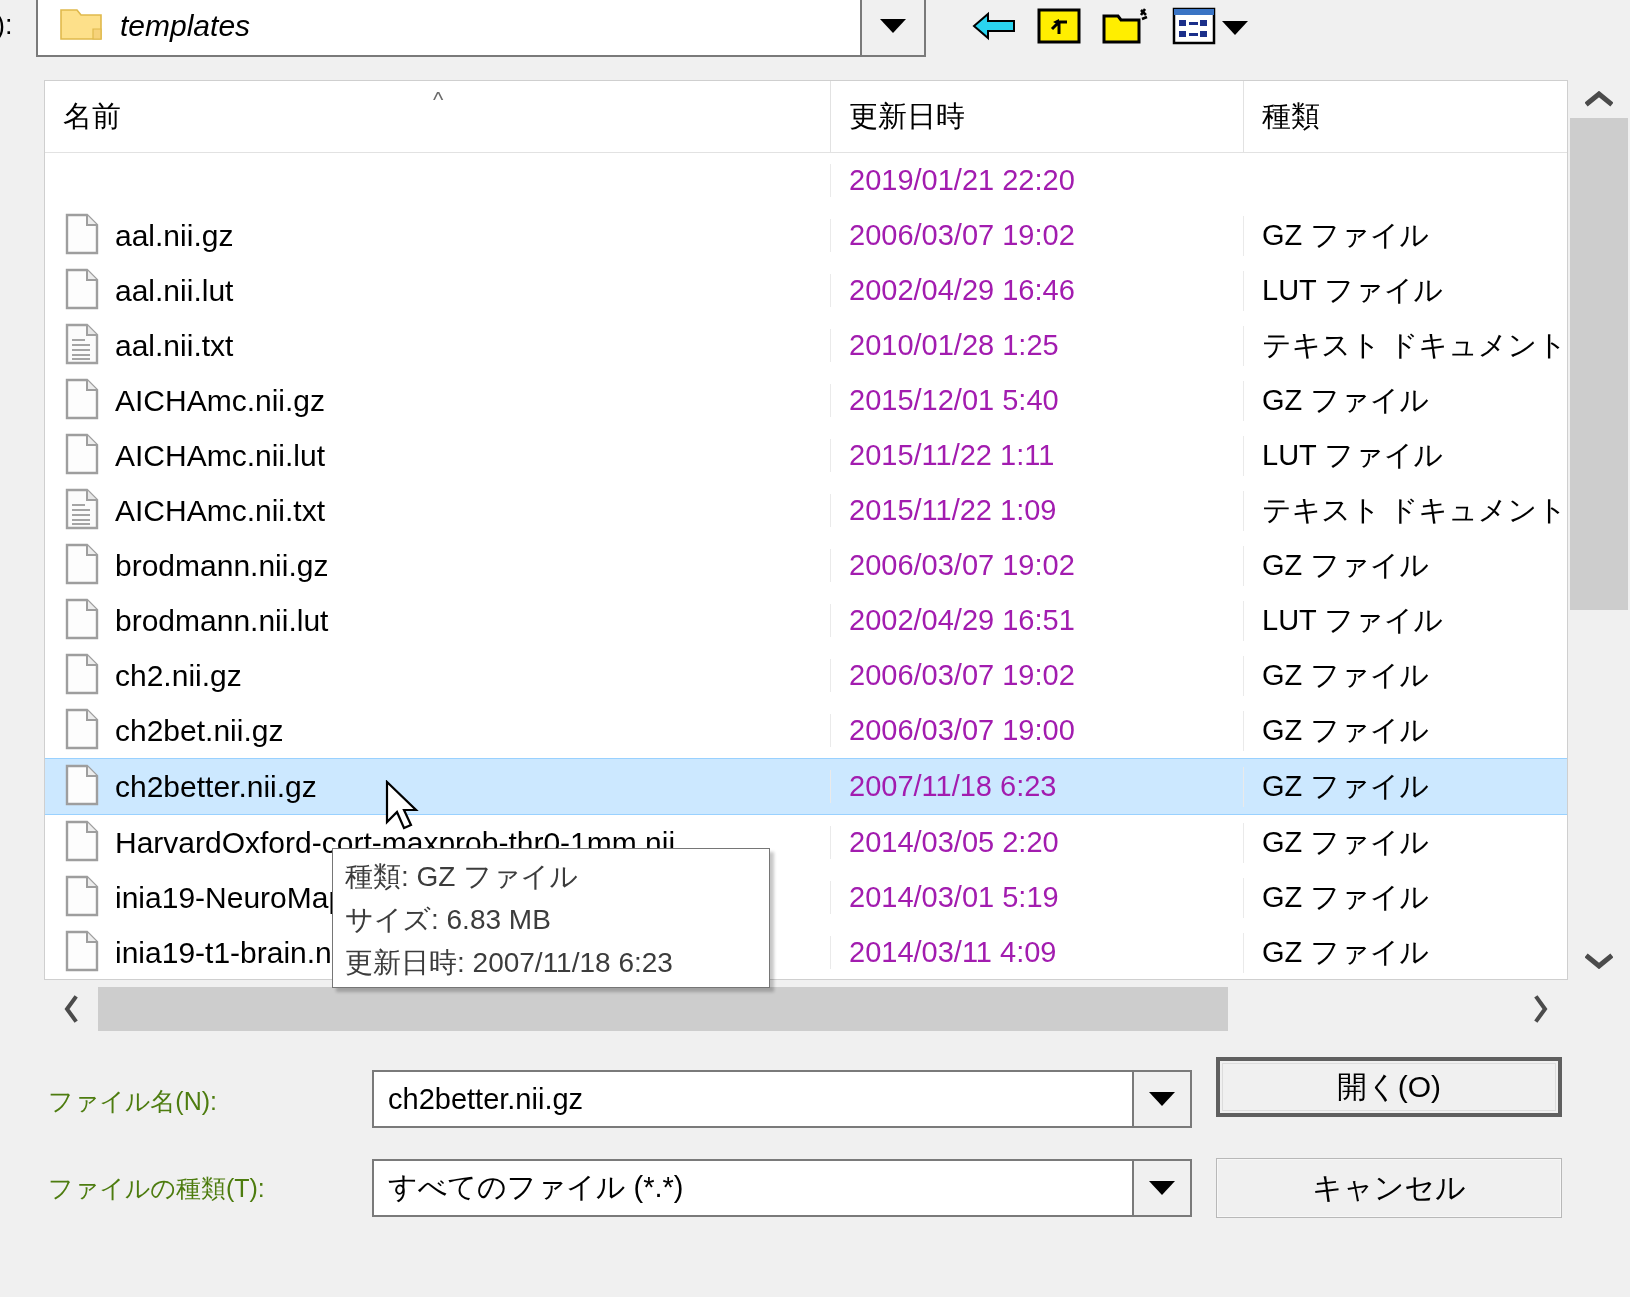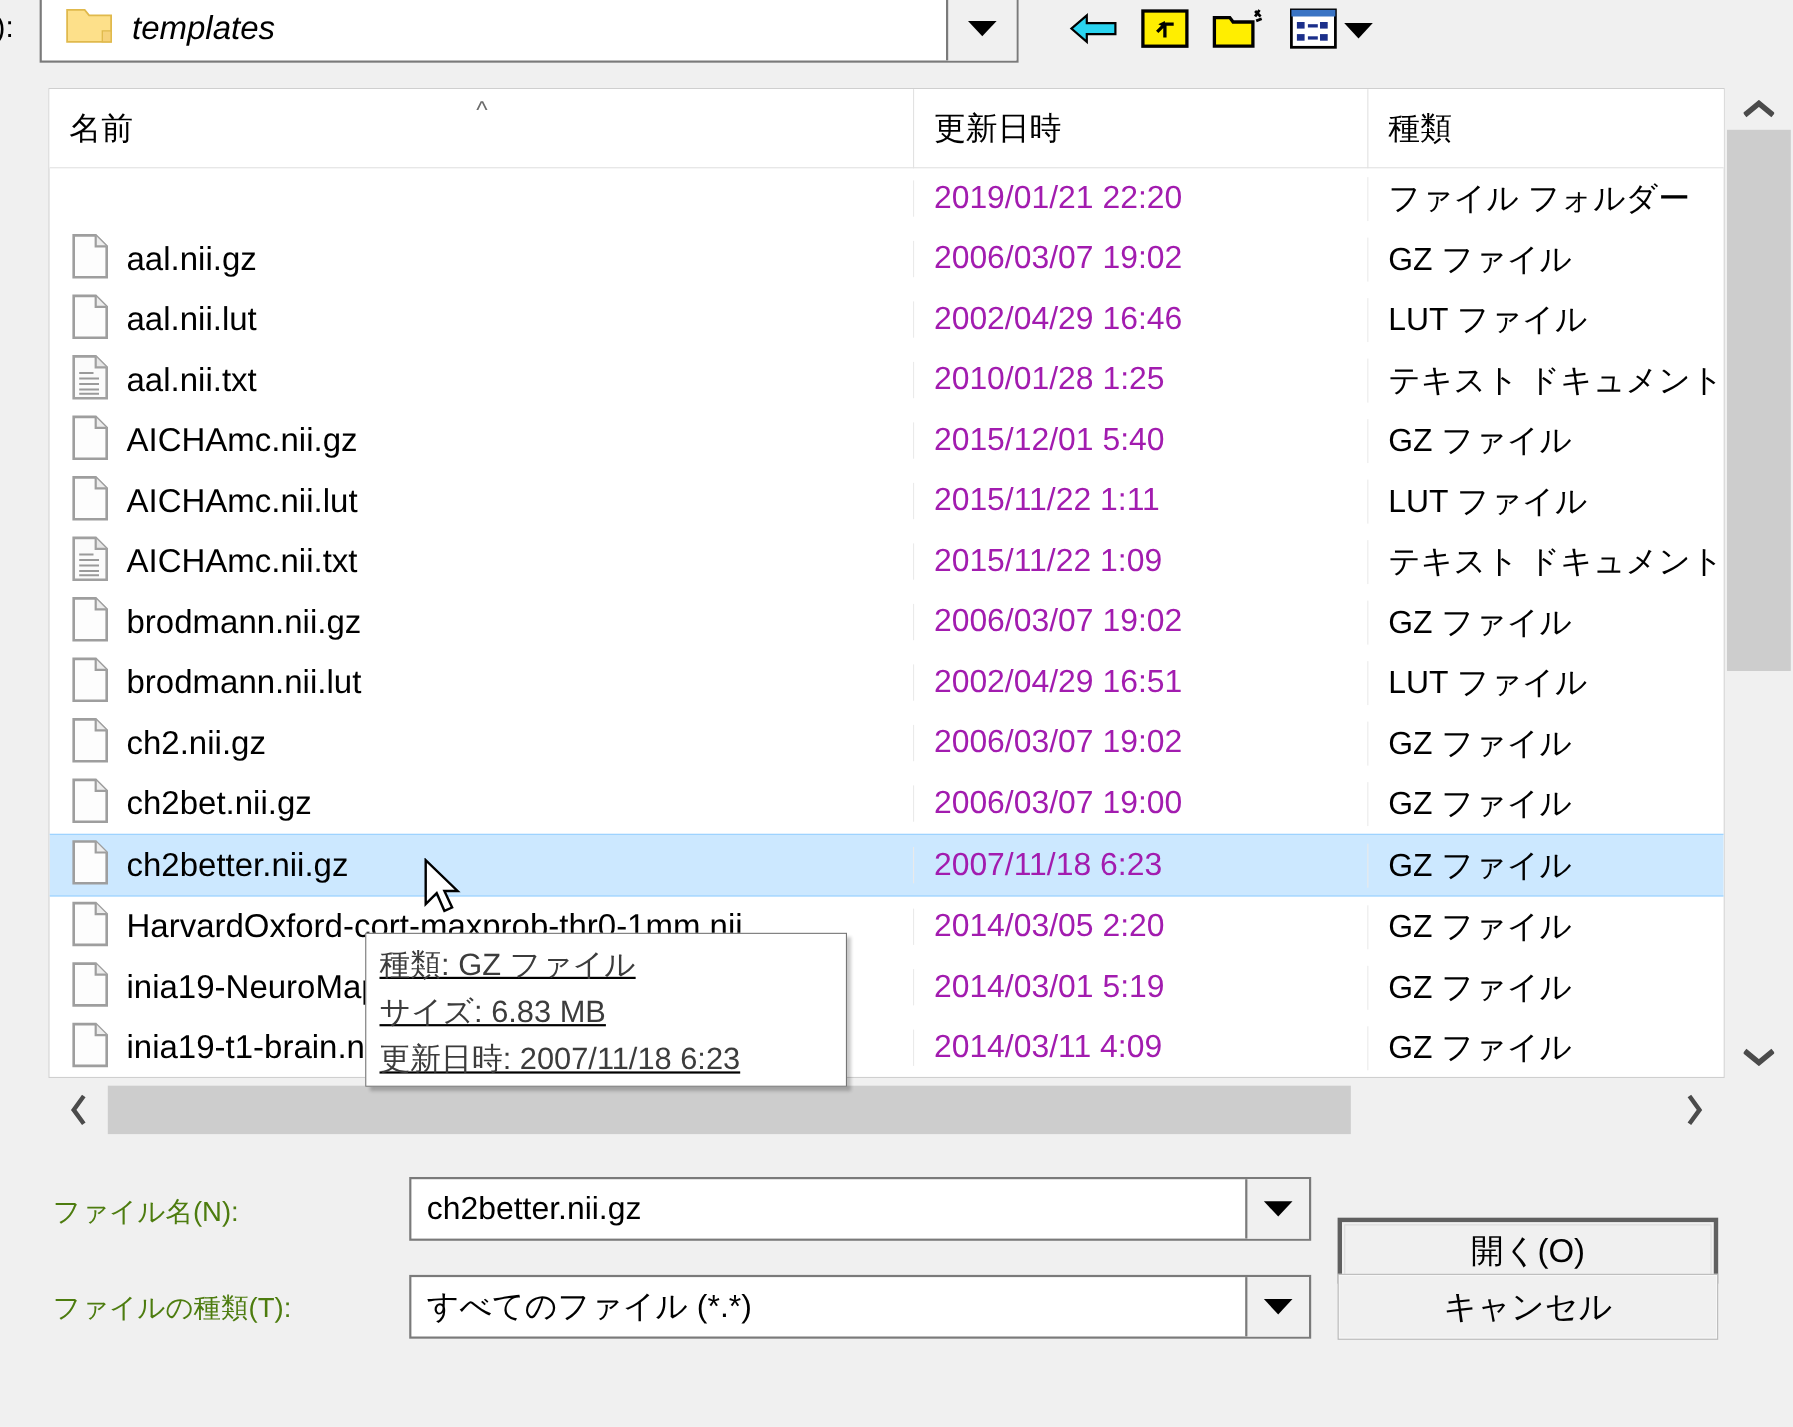--- a/index.html
+++ b/index.html
@@ -221,21 +221,20 @@
   #tooltip {
     position: absolute;
     left: 332px; top: 848px;
     width: 438px; height: 140px;
     background: #ffffff;
     border: 1px solid #767676;
     box-sizing: border-box;
     padding: 6px 0 0 12px;
     box-shadow: 4px 4px 3px rgba(0,0,0,0.22);
     z-index: 40;
-    text-decoration: underline;
   }
   #tooltip .tline {
     font-size: 28px;
     color: #3c3c3c;
     line-height: 43px;
     white-space: nowrap;
   }
 
   
   #cursor {
@@ -284,21 +283,21 @@
     position: absolute;
     background: #f0f0f0;
     box-sizing: border-box;
     display: flex;
     align-items: center;
     justify-content: center;
     font-size: 30px;
     color: #000;
   }
   #btn-open {
-    left: 1216px; top: 1107px; width: 346px; height: 60px;
+    left: 1216px; top: 1057px; width: 346px; height: 60px;
     border: 4px solid #5f5f5f;
     box-shadow: inset 0 0 0 2px #f0f0f0, inset 0 0 0 3px #dcdcdc;
   }
   #btn-cancel {
     left: 1216px; top: 1158px; width: 346px; height: 60px;
     border: 1px solid #b8b8b8;
     box-shadow: inset 0 0 0 1px #f7f7f7;
   }
 </style>
 </head>
@@ -379,21 +378,20 @@
       <span id="sortchev">^</span>
     </div>
     <div class="hdr-cell" id="hdr-type">
       <span class="htxt">種類</span>
     </div>
   </div>
 
   <div id="rows">
       <div class="row">
         <div class="cell-date">2019/01/21 22:20</div>
-        <div class="cell-type">ファイル フォルダー</div>
       </div>
       <div class="row">
         <div class="cell-name">
           <span class="ico"><svg width="34" height="42" viewBox="0 0 34 42">
               <path d="M2 2 h20 l10 10 v28 h-30 z" fill="#fdfdfd" stroke="#9e9e9e" stroke-width="2.4"></path>
               <path d="M22 2 v10 h10" fill="#ededed" stroke="#9e9e9e" stroke-width="2"></path>
             </svg></span>
           <span class="fname">aal.nii.gz</span>
         </div>
         <div class="cell-date">2006/03/07 19:02</div>

